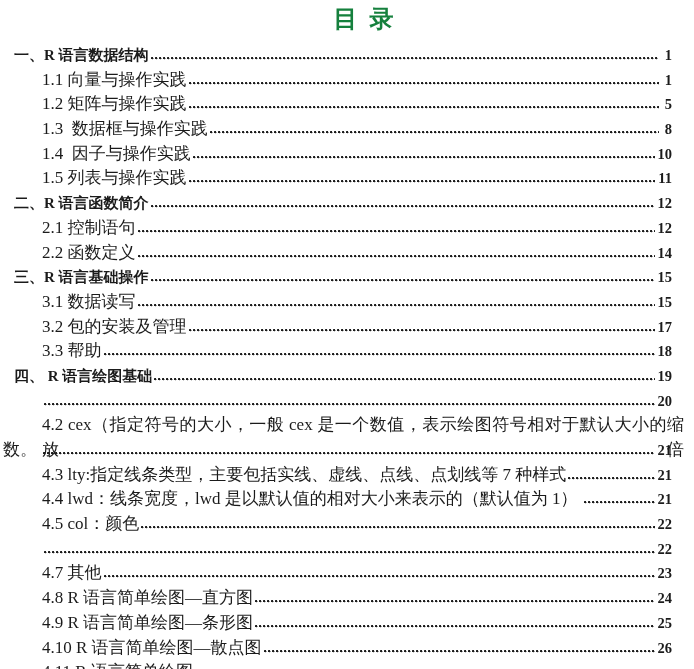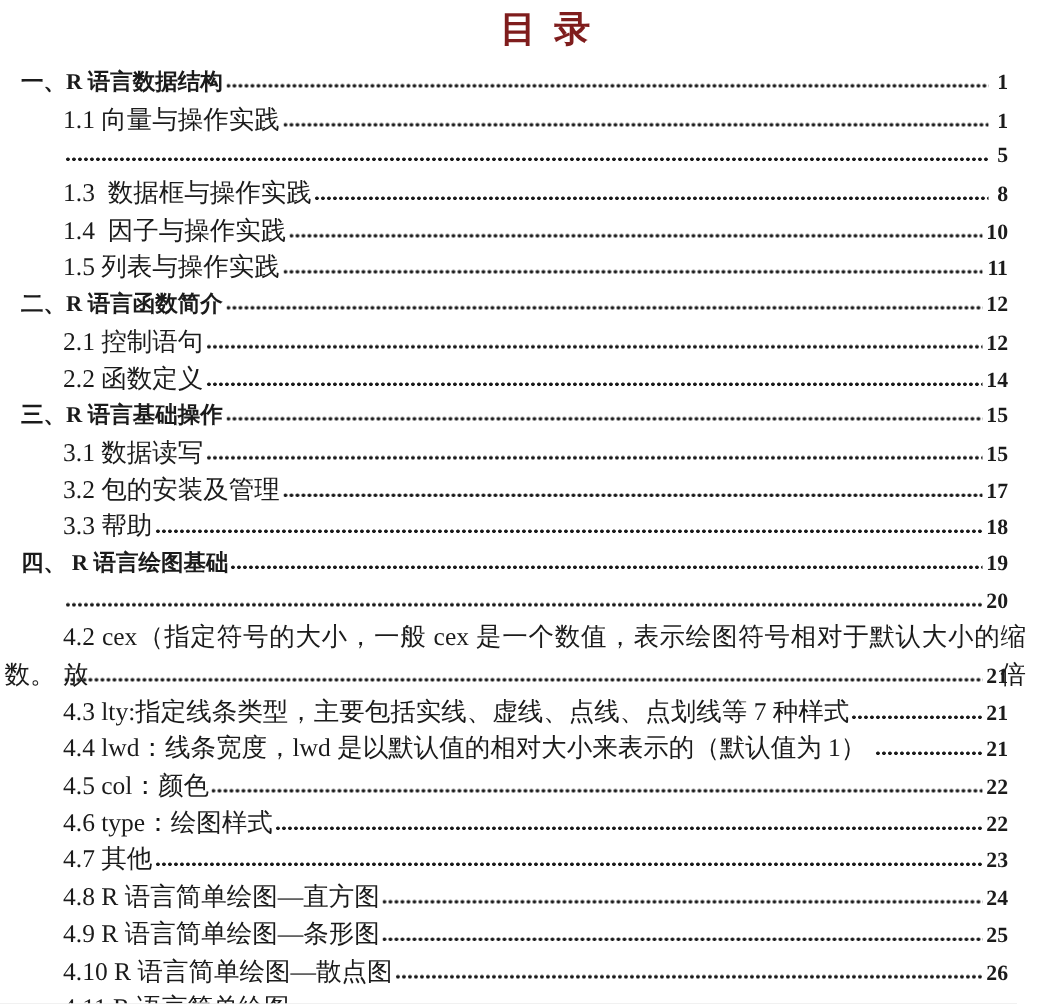--- a/index.html
+++ b/index.html
@@ -13,21 +13,21 @@
     box-sizing:border-box;
   }
   .doc-title{
     margin:0;
     position:absolute;
     top:3px;left:0;right:0;
     text-align:center;
     font-size:24px;
     font-weight:700;
     letter-spacing:3px;
-    color:#7f1d1d;
+    color:#15803d;
     padding-left:36px;
   }
   .toc{
     position:absolute;
     top:43px;left:0;right:0;
     padding:0 22px 0 14px;
   }
   .row{
     display:flex;
     align-items:baseline;
@@ -74,38 +74,38 @@
   }
 </style>
 </head>
 <body>
 
 <div class="page">
   <h1 class="doc-title">目 录</h1>
   <nav class="toc" id="toc-root">
       <a class="row lvl1"><span class="lbl">一、R 语言数据结构</span><span class="dots"></span><span class="pg">1</span></a>
       <a class="row lvl2"><span class="lbl">1.1 向量与操作实践</span><span class="dots"></span><span class="pg">1</span></a>
-      <a class="row lvl2"><span class="dots"></span><span class="pg">5</span></a>
+      <a class="row lvl2"><span class="lbl">1.2 矩阵与操作实践</span><span class="dots"></span><span class="pg">5</span></a>
       <a class="row lvl2"><span class="lbl">1.3  数据框与操作实践</span><span class="dots"></span><span class="pg">8</span></a>
       <a class="row lvl2"><span class="lbl">1.4  因子与操作实践</span><span class="dots"></span><span class="pg">10</span></a>
       <a class="row lvl2"><span class="lbl">1.5 列表与操作实践</span><span class="dots"></span><span class="pg">11</span></a>
       <a class="row lvl1"><span class="lbl">二、R 语言函数简介</span><span class="dots"></span><span class="pg">12</span></a>
       <a class="row lvl2"><span class="lbl">2.1 控制语句</span><span class="dots"></span><span class="pg">12</span></a>
       <a class="row lvl2"><span class="lbl">2.2 函数定义</span><span class="dots"></span><span class="pg">14</span></a>
       <a class="row lvl1"><span class="lbl">三、R 语言基础操作</span><span class="dots"></span><span class="pg">15</span></a>
       <a class="row lvl2"><span class="lbl">3.1 数据读写</span><span class="dots"></span><span class="pg">15</span></a>
       <a class="row lvl2"><span class="lbl">3.2 包的安装及管理</span><span class="dots"></span><span class="pg">17</span></a>
       <a class="row lvl2"><span class="lbl">3.3 帮助</span><span class="dots"></span><span class="pg">18</span></a>
       <a class="row lvl1"><span class="lbl">四、 R 语言绘图基础</span><span class="dots"></span><span class="pg">19</span></a>
       <a class="row lvl2"><span class="dots"></span><span class="pg">20</span></a>
       <a class="row lvl2 textonly"><span class="lbl">4.2 cex（指定符号的大小，一般 cex 是一个数值，表示绘图符号相对于默认大小的缩放倍</span></a>
       <a class="row lvl2 cont"><span class="lbl">数。 </span><span class="dots"></span><span class="pg">21</span></a>
       <a class="row lvl2"><span class="lbl">4.3 lty:指定线条类型，主要包括实线、虚线、点线、点划线等 7 种样式</span><span class="dots"></span><span class="pg">21</span></a>
       <a class="row lvl2"><span class="lbl">4.4 lwd：线条宽度，lwd 是以默认值的相对大小来表示的（默认值为 1） </span><span class="dots"></span><span class="pg">21</span></a>
       <a class="row lvl2"><span class="lbl">4.5 col：颜色</span><span class="dots"></span><span class="pg">22</span></a>
-      <a class="row lvl2"><span class="lbl">4.6 type：绘图样式</span><span class="dots"></span><span class="pg">22</span></a>
+      <a class="row lvl2"><span class="dots"></span><span class="pg">22</span></a>
       <a class="row lvl2"><span class="lbl">4.7 其他</span><span class="dots"></span><span class="pg">23</span></a>
       <a class="row lvl2"><span class="lbl">4.8 R 语言简单绘图—直方图</span><span class="dots"></span><span class="pg">24</span></a>
       <a class="row lvl2"><span class="lbl">4.9 R 语言简单绘图—条形图</span><span class="dots"></span><span class="pg">25</span></a>
       <a class="row lvl2"><span class="lbl">4.10 R 语言简单绘图—散点图</span><span class="dots"></span><span class="pg">26</span></a>
       <a class="row lvl2 partial"><span class="lbl">4.11 R 语言简单绘图</span><span class="pg"></span></a>
     </nav>
 </div>
 
 </body></html>

